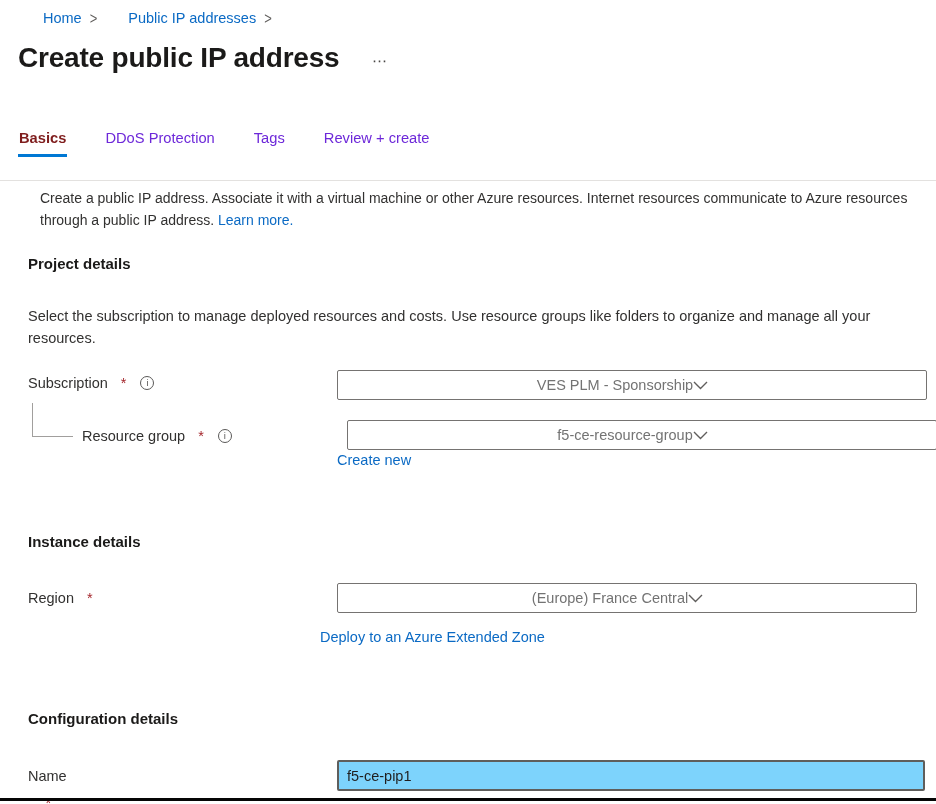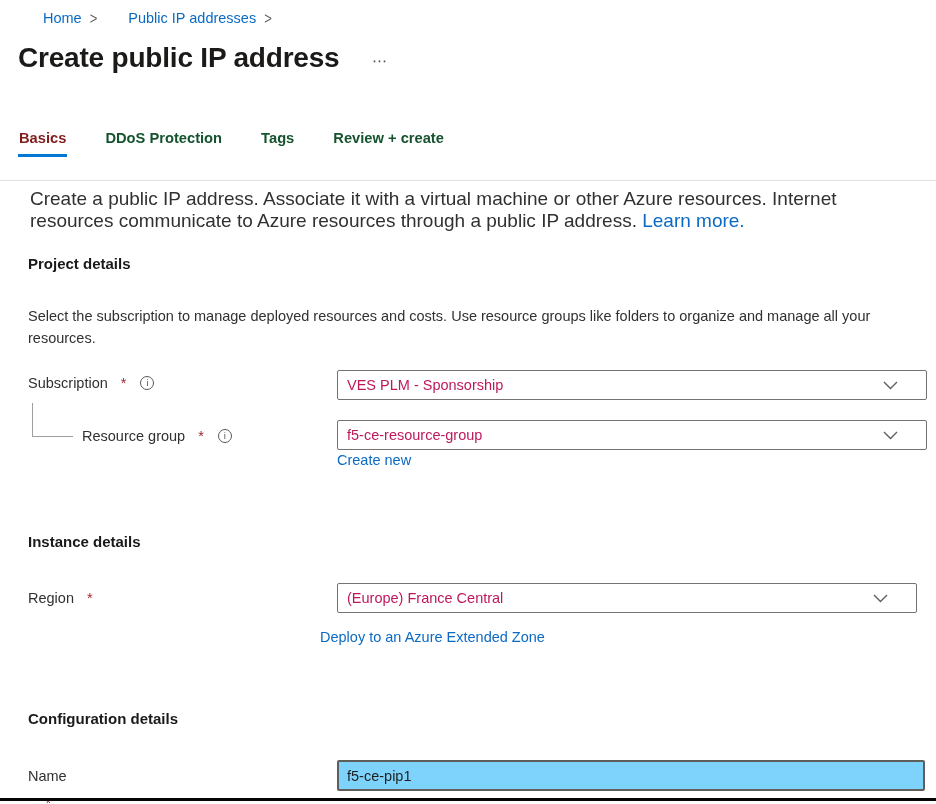--- a/index.html
+++ b/index.html
@@ -17,49 +17,49 @@
   .breadcrumb { position:absolute; left:20px; top:10px; font-size:14.5px; display:flex; align-items:center; }
   .crumb-link { color:#0b6ac4; text-decoration:none; cursor:pointer;margin-left:23px; }
   .crumb-sep { color:#605e5c; font-size:13px; margin:0 8px; transform:scaleY(1.25); display:inline-block; }
 
   
   .page-title { position:absolute; left:18px; top:42px; font-size:28px; font-weight:700; color:#1b1a19; letter-spacing:-0.2px; }
   .more-btn { position:absolute; left:368px; top:50px; font-size:15px; color:#484644; letter-spacing:1px; cursor:pointer; padding:2px 4px; }
 
   
   .tabs { position:absolute; left:18px; top:128px; display:flex; }
-  .tab { font-size:14.7px; color:#14532d; padding:2px 1px 8px 1px; margin-right:37px; cursor:pointer; border-bottom:3px solid transparent;font-weight:bold; }
+  .tab { font-size:14.7px; color:#6d28d9; padding:2px 1px 8px 1px; margin-right:37px; cursor:pointer; border-bottom:3px solid transparent; }
   .tab.active { font-weight:700; color:#7f1d1d; border-bottom:3px solid #0078d4;text-align:right; }
 
   
   .tab-divider { position:absolute; left:0; top:180px; width:936px; height:1px; background:#e3e1df; }
 
   
-  .intro { position:absolute; left:30px; top:188px; width:880px; font-size:19px; line-height:21.5px; color:#323130; }
+  .intro { position:absolute; left:40px; top:188px; width:880px; font-size:14px; line-height:21.5px; color:#323130; }
   a.inline-link { color:#0b6ac4; text-decoration:none; cursor:pointer; }
 
   .section-heading { position:absolute; left:28px; font-size:15px; font-weight:700; color:#1b1a19; }
   .section-desc { position:absolute; left:28px; width:886px; font-size:14.5px; line-height:21.5px; color:#323130; }
 
   
   .field-label { position:absolute; font-size:14.5px; color:#323130; display:flex; align-items:center; gap:11px; }
   .req { color:#a4262c; margin-left:2px; }
   .info-icon {
     display:inline-flex; align-items:center; justify-content:center;
     width:14px; height:14px; border:1px solid #5a5958; border-radius:50%;
     color:#5a5958; font-size:9.5px; font-style:normal; margin-left:3px; cursor:default;
     line-height:1;
   }
 
   
   .select-box {
     position:absolute; height:30px; background:#fff;
     border:1px solid #757371; border-radius:2px;
-    display:flex; align-items:center; justify-content:space-between;
-    padding:0 28px 0 9px; font-size:14.5px; color:#be185d; cursor:pointer;
+    display:flex; align-items:center; justify-content:center;
+    padding:0 28px 0 9px; font-size:14.5px; color:#737373; cursor:pointer;
   }
   .select-box .chev { display:flex; align-items:center; }
 
   
   .text-input {
     position:absolute; height:31px; background:#7dd3fc;
     border:2px solid #5f5e5c; border-radius:2px;
     padding:0 8px; font-size:14.5px; color:#201f1e;
     font-family:"Liberation Sans", sans-serif; outline:none;
   }
@@ -117,21 +117,21 @@
     </span>
   </div>
 
   <div class="connector"></div>
 
   <div class="field-label" style="left:82px; top:428px;">
     <span>Resource group</span>
     <span class="req">*</span>
     <span class="info-icon">i</span>
   </div>
-  <div class="select-box" style="left:337px; top:420px; width:590px;">
+  <div class="select-box" style="left:347px; top:420px; width:590px;">
     <span>f5-ce-resource-group</span>
     <span class="chev">
       <svg width="15" height="9" viewBox="0 0 15 9">
           <polyline points="1,1 7.5,7.5 14,1" fill="none" stroke="#605e5c" stroke-width="1.4"></polyline>
         </svg>
     </span>
   </div>
   <a class="action-link" style="left:337px; top:452px;">Create new</a>
 
   <h2 class="section-heading" style="top:533px;">Instance details</h2>

